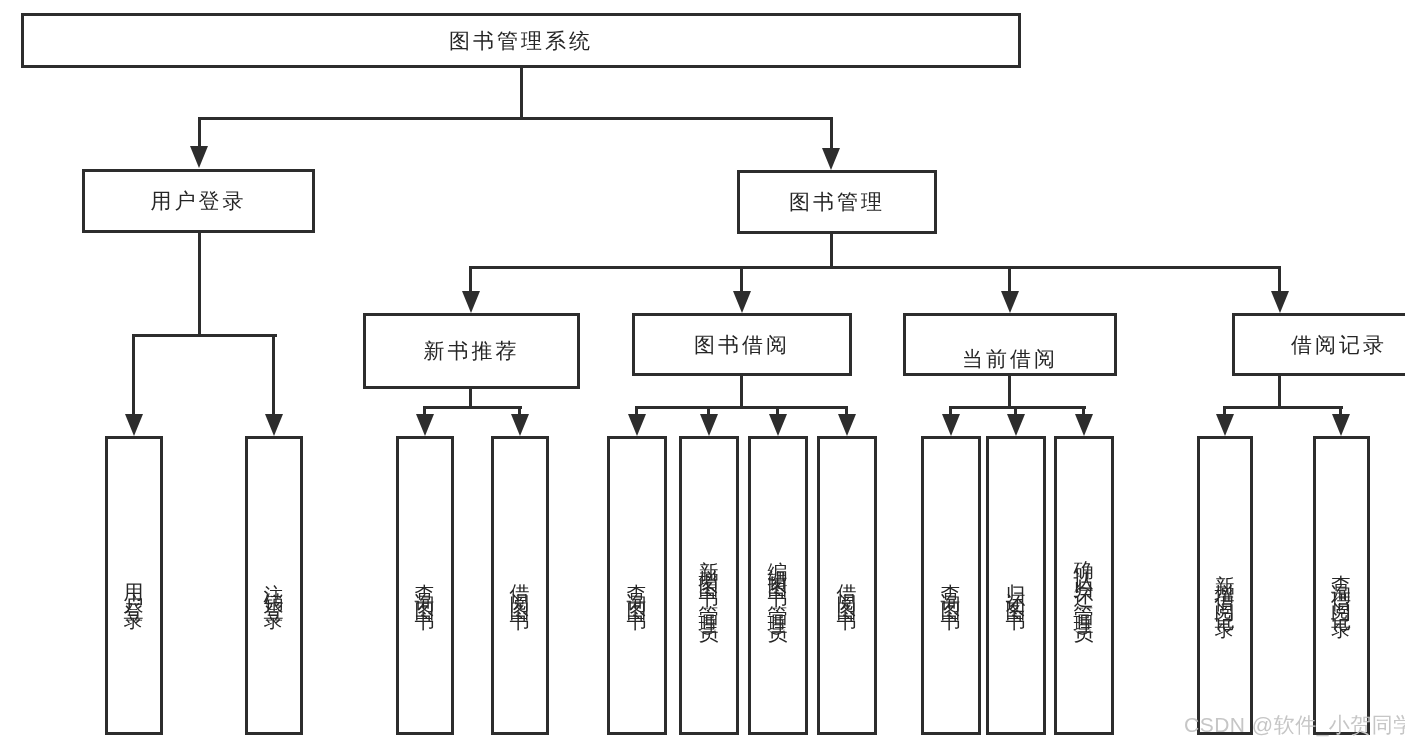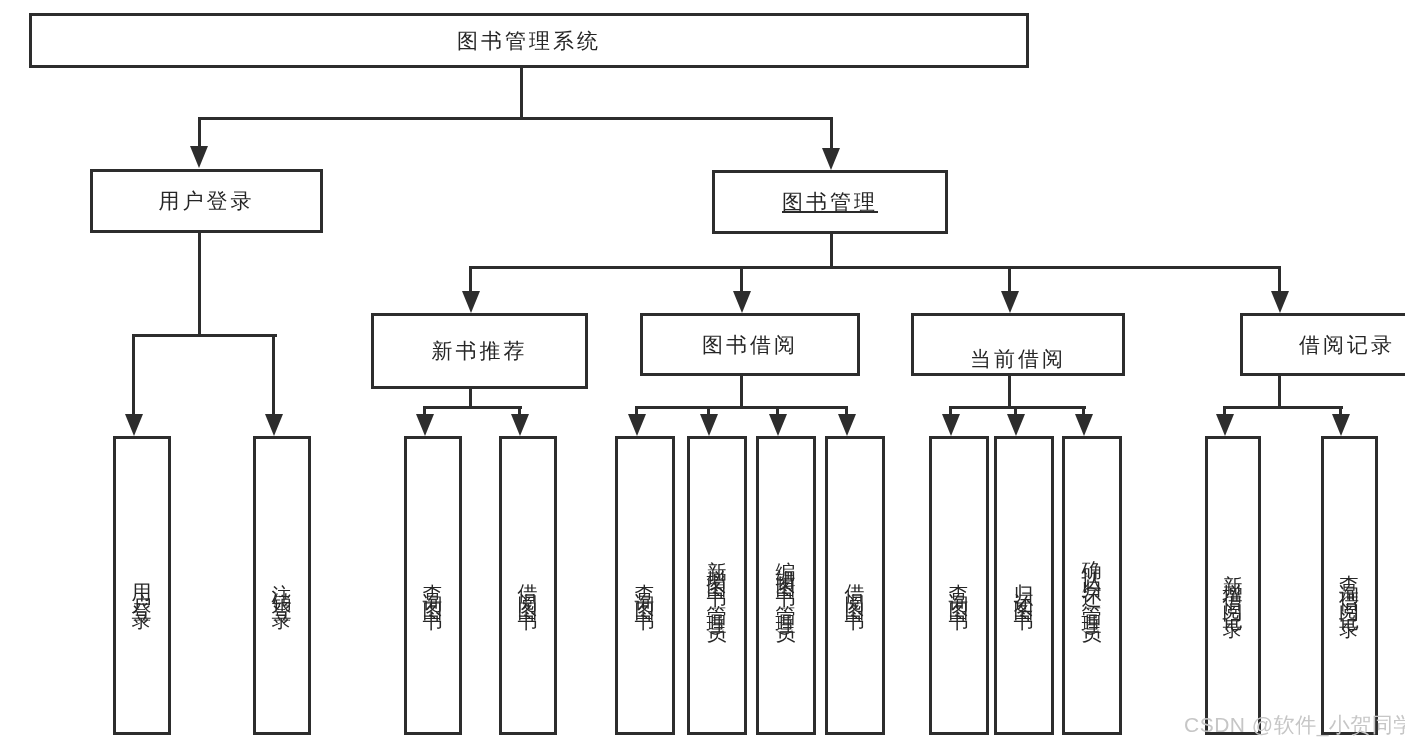--- a/index.html
+++ b/index.html
@@ -2,21 +2,21 @@
 <html><head>
 <meta charset="utf-8">
 <style>
   html,body{margin:0;padding:0;background:#fff;}
   .canvas{
     position:relative;width:1405px;height:747px;background:#ffffff;overflow:hidden;
     font-family:"Liberation Sans","DejaVu Sans",sans-serif;color:#2a2a2a;
   }
   .box{
     position:absolute;background:#ffffff;border:3px solid #2d2d2d;box-sizing:border-box;
-    display:flex;align-items:center;justify-content:center;margin-left:8px;
+    display:flex;align-items:center;justify-content:center;
   }
   .hlabel{font-size:21px;letter-spacing:3px;color:#262626;}
   .leaf .vt{
     writing-mode:vertical-lr;text-orientation:mixed;
     font-size:20px;letter-spacing:9px;color:#262626;line-height:1;
   }
   .vl,.hl{position:absolute;background:#2d2d2d;}
   .vl{width:3px;}
   .hl{height:3px;}
   .ah{
@@ -93,21 +93,21 @@
   <div class="vl" style="left:1339px;top:406px;height:10px;"></div>
   <div class="ah" style="left:1332px;top:414px;"></div>
 
   <div class="box" style="left:21px;top:13px;width:1000px;height:55px;">
     <span class="hlabel">图书管理系统</span>
   </div>
 
   <div class="box" style="left:82px;top:169px;width:233px;height:64px;">
     <span class="hlabel">用户登录</span>
   </div>
-  <div class="box" style="left:704px;top:170px;width:236px;height:64px;text-decoration:underline;">
+  <div class="box" style="left:737px;top:170px;width:200px;height:64px;">
     <span class="hlabel">图书管理</span>
   </div>
 
   <div class="box" style="left:363px;top:313px;width:217px;height:76px;">
     <span class="hlabel">新书推荐</span>
   </div>
   <div class="box" style="left:632px;top:313px;width:220px;height:63px;font-family:Liberation Serif, serif;">
     <span class="hlabel">图书借阅</span>
   </div>
   <div class="box" style="left:903px;top:313px;width:214px;height:63px;align-items:flex-end;">

